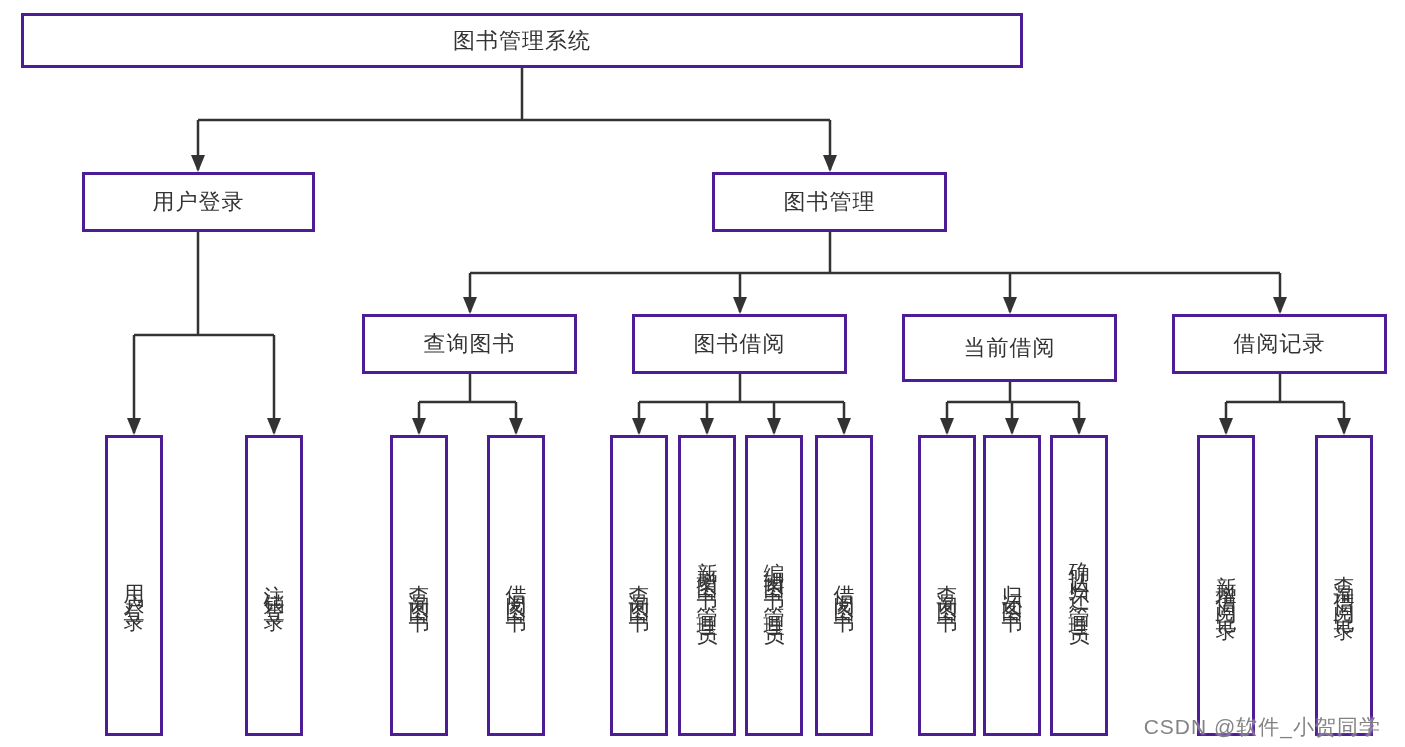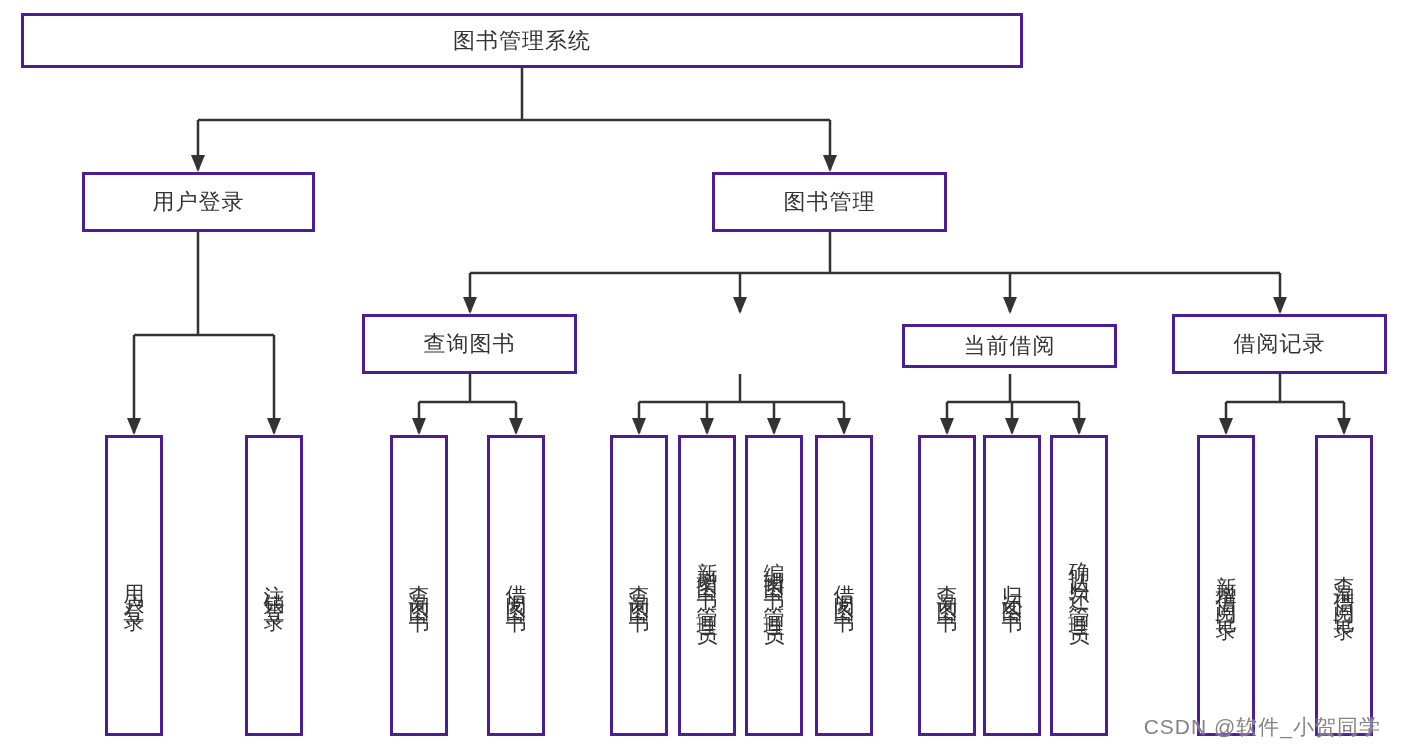--- a/index.html
+++ b/index.html
@@ -100,21 +100,24 @@
   <div class="hbox" style="left:82px; top:172px; width:233px; height:60px;">
     <span class="label">用户登录</span>
   </div>
   <div class="hbox" style="left:712px; top:172px; width:235px; height:60px;font-family:Liberation Mono, monospace;">
     <span class="label">图书管理</span>
   </div>
 
   <div class="hbox" style="left:362px; top:314px; width:215px; height:60px;">
     <span class="label">查询图书</span>
   </div>
-  <div class="hbox" style="left:902px; top:324px; width:215px; height:44px;">
+  <div class="hbox" style="left:632px; top:314px; width:215px; height:60px;">
+    <span class="label">图书借阅</span>
+  </div>
+  <div class="hbox" style="left:902px; top:314px; width:215px; height:68px;">
     <span class="label">当前借阅</span>
   </div>
   <div class="hbox" style="left:1172px; top:314px; width:215px; height:60px;">
     <span class="label">借阅记录</span>
   </div>
 
   <div class="vbox" style="left:105px; top:435px;">
     <span class="vlabel">用户登录</span>
   </div>
   <div class="vbox" style="left:245px; top:435px;">

